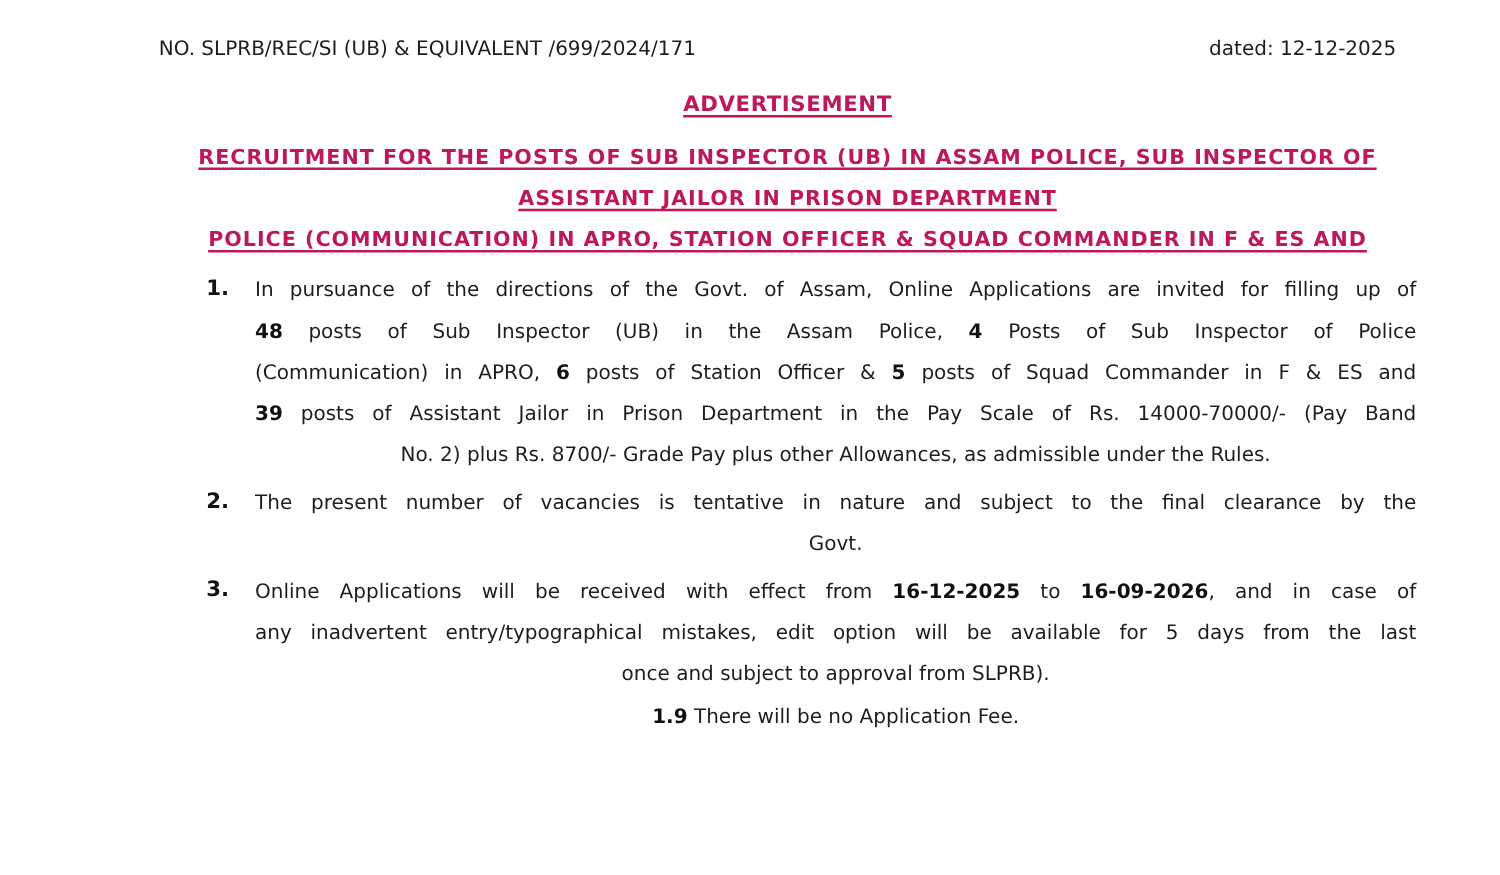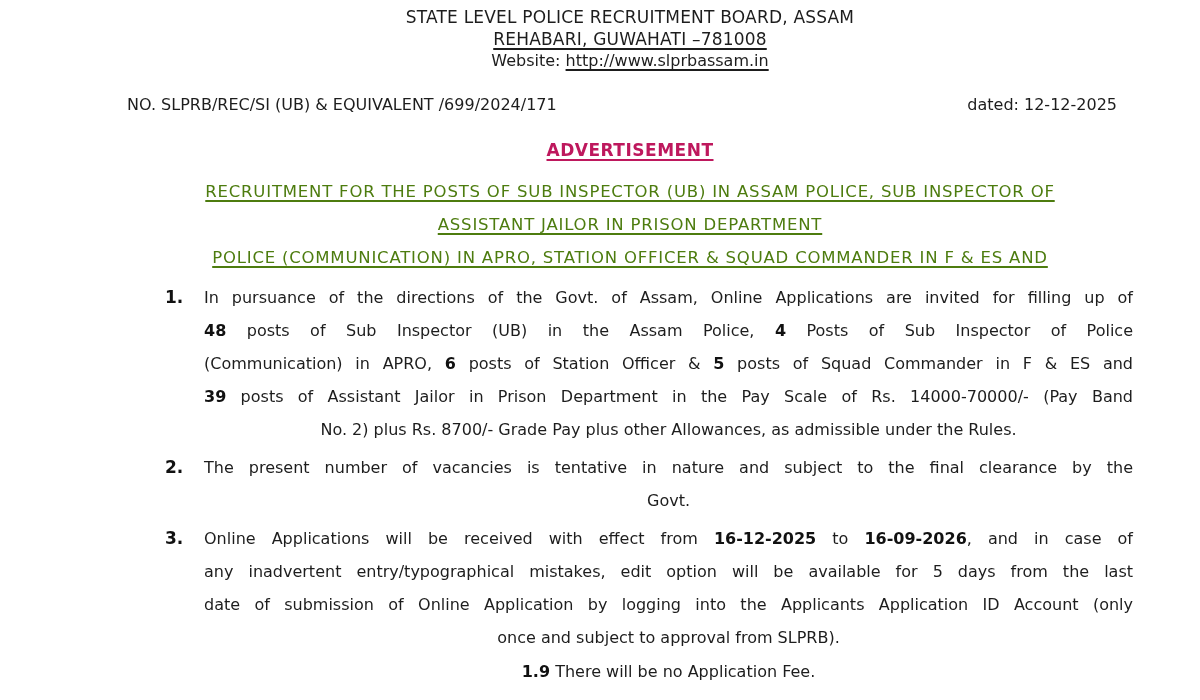--- a/index.html
+++ b/index.html
@@ -32,48 +32,40 @@
   }
 
   .adv-heading {
     margin-top: 23px;
     font-weight: bold; font-size: 17px; line-height: 22px; letter-spacing: 0.5px;
     color: #be185d;
   }
 
   .title-block { margin-top: 14px; }
   .title-line {
-    font-weight: normal; font-size: 16.5px; line-height: 33px; letter-spacing: 0.8px;
-    white-space: nowrap; color: #4d7c0f;
+    font-weight: bold; font-size: 16.5px; line-height: 33px; letter-spacing: 0.8px;
+    white-space: nowrap; color: #be185d;
   }
 
   .items { margin: 7px 67px 0 165px; }
   .item  { display: flex; margin-bottom: 5px; }
   .item-number {
     flex: 0 0 39px; font-weight: bold; font-size: 17px; line-height: 33px; color: #111;
   }
   .item-body { flex: 1 1 auto; min-width: 0; }
   .pline { line-height: 33px; text-align: center; }
   .pline.just { text-align: justify; text-align-last: justify; }
   .pline b { font-weight: bold; color: #111; }
   .sub-line { margin-top: 1px; }
 </style>
 </head>
 <body>
 
 <div class="page">
 
-  <header class="centered">
-    <div class="org-name">STATE LEVEL POLICE RECRUITMENT BOARD, ASSAM</div>
-    <div class="org-address"><span class="u-thin">REHABARI, GUWAHATI –781008</span></div>
-    <div class="website-line">
-      <span>Website:</span>
-      <a class="u-thin site-link">http://www.slprbassam.in</a>
-    </div>
-  </header>
 
   <div class="ref-row">
     <span>NO. SLPRB/REC/SI (UB) &amp; EQUIVALENT /699/2024/171</span>
     <span>dated: 12-12-2025</span>
   </div>
 
   <div class="adv-heading centered">
     <span class="u-bold">ADVERTISEMENT</span>
   </div>
 
@@ -99,20 +91,19 @@
         <div class="item-body">
           <div class="pline just"><span>The present number of vacancies is tentative in nature and subject to the final clearance by the</span></div>
           <div class="pline"><span>Govt.</span></div>
         </div>
       </div>
       <div class="item">
         <span class="item-number">3.</span>
         <div class="item-body">
           <div class="pline just"><span>Online Applications will be received with effect from </span><b>16-12-2025</b><span> to </span><b>16-09-2026</b><span>, and in case of</span></div>
           <div class="pline just"><span>any inadvertent entry/typographical mistakes, edit option will be available for 5 days from the last</span></div>
-          <div class="pline just"><span>date of submission of Online Application by logging into the Applicants Application ID Account (only</span></div>
           <div class="pline"><span>once and subject to approval from SLPRB).</span></div>
           <div class="pline sub-line"><b>1.9</b><span> There will be no Application Fee.</span></div>
         </div>
       </div>
     </div>
 
 </div>
 
 </body></html>

